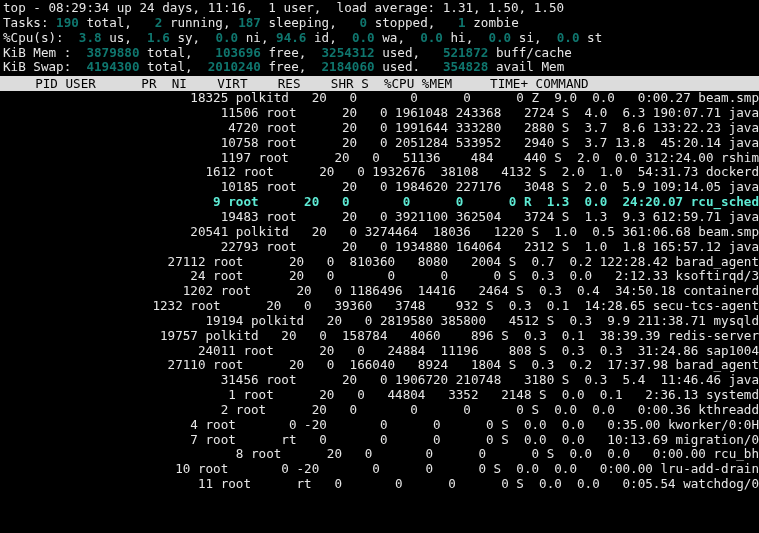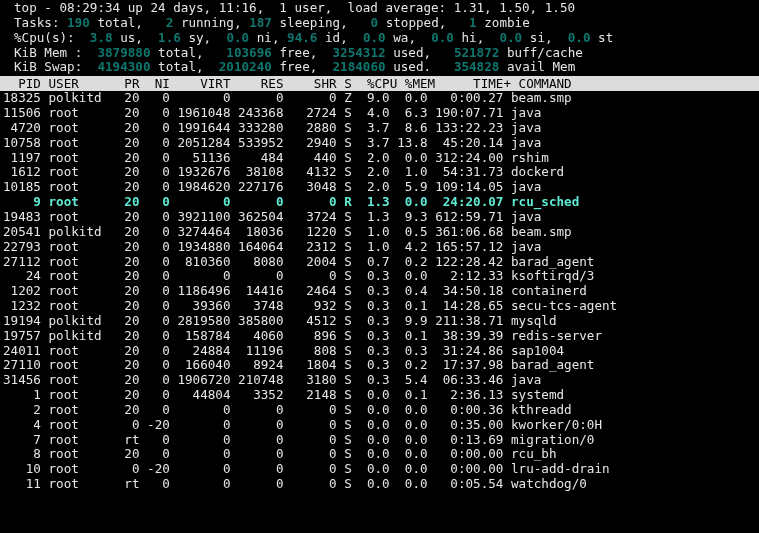--- a/index.html
+++ b/index.html
@@ -19,51 +19,52 @@
   }
   #terminal {
     width: 759px;
     height: 533px;
     position: relative;
     background: #000000;
     padding: 0;
     box-sizing: border-box;
   }
   .summary {
-    padding: 1px 0 0 14px;
+    padding: 1px 0 0 3px;
   }
   .line {
     white-space: pre;
     height: 14.85px;
     overflow: hidden;
   }
   .b { font-weight: bold; color: #0f766e; }
   .n { font-weight: normal; }
 
   .colhdr {
     white-space: pre;
     background: #dcdcdc;
     color: #000000;
     font-weight: normal;
     height: 15px;
     line-height: 15px;
-    padding-left: 3px;
+    padding-left: 20px;
     margin-top: 1px;
     width: 759px;
     box-sizing: border-box;
     overflow: hidden;
   }
   .proclist {
     padding-left: 3px;
   }
   .procrow {
     white-space: pre;
     height: 14.85px;
     overflow: hidden;
     color: #e6e6e6;
+    text-align: right;
   }
   .procrow.bold {
     font-weight: bold;
     color: #5eead4;
   }
 </style>
 </head>
 <body>
 
 <div id="terminal">
@@ -88,32 +89,32 @@
       <div class="procrow">18325 polkitd   20   0       0      0      0 Z  9.0  0.0   0:00.27 beam.smp</div>
       <div class="procrow">11506 root      20   0 1961048 243368   2724 S  4.0  6.3 190:07.71 java</div>
       <div class="procrow"> 4720 root      20   0 1991644 333280   2880 S  3.7  8.6 133:22.23 java</div>
       <div class="procrow">10758 root      20   0 2051284 533952   2940 S  3.7 13.8  45:20.14 java</div>
       <div class="procrow"> 1197 root      20   0   51136    484    440 S  2.0  0.0 312:24.00 rshim</div>
       <div class="procrow"> 1612 root      20   0 1932676  38108   4132 S  2.0  1.0  54:31.73 dockerd</div>
       <div class="procrow">10185 root      20   0 1984620 227176   3048 S  2.0  5.9 109:14.05 java</div>
       <div class="procrow bold">    9 root      20   0       0      0      0 R  1.3  0.0  24:20.07 rcu_sched</div>
       <div class="procrow">19483 root      20   0 3921100 362504   3724 S  1.3  9.3 612:59.71 java</div>
       <div class="procrow">20541 polkitd   20   0 3274464  18036   1220 S  1.0  0.5 361:06.68 beam.smp</div>
-      <div class="procrow">22793 root      20   0 1934880 164064   2312 S  1.0  4.2 165:57.12 java</div>
+      <div class="procrow">22793 root      20   0 1934880 164064   2312 S  1.0  1.8 165:57.12 java</div>
       <div class="procrow">27112 root      20   0  810360   8080   2004 S  0.7  0.2 122:28.42 barad_agent</div>
       <div class="procrow">   24 root      20   0       0      0      0 S  0.3  0.0   2:12.33 ksoftirqd/3</div>
       <div class="procrow"> 1202 root      20   0 1186496  14416   2464 S  0.3  0.4  34:50.18 containerd</div>
       <div class="procrow"> 1232 root      20   0   39360   3748    932 S  0.3  0.1  14:28.65 secu-tcs-agent</div>
       <div class="procrow">19194 polkitd   20   0 2819580 385800   4512 S  0.3  9.9 211:38.71 mysqld</div>
       <div class="procrow">19757 polkitd   20   0  158784   4060    896 S  0.3  0.1  38:39.39 redis-server</div>
       <div class="procrow">24011 root      20   0   24884  11196    808 S  0.3  0.3  31:24.86 sap1004</div>
       <div class="procrow">27110 root      20   0  166040   8924   1804 S  0.3  0.2  17:37.98 barad_agent</div>
-      <div class="procrow">31456 root      20   0 1906720 210748   3180 S  0.3  5.4  06:33.46 java</div>
+      <div class="procrow">31456 root      20   0 1906720 210748   3180 S  0.3  5.4  11:46.46 java</div>
       <div class="procrow">    1 root      20   0   44804   3352   2148 S  0.0  0.1   2:36.13 systemd</div>
       <div class="procrow">    2 root      20   0       0      0      0 S  0.0  0.0   0:00.36 kthreadd</div>
       <div class="procrow">    4 root       0 -20       0      0      0 S  0.0  0.0   0:35.00 kworker/0:0H</div>
-      <div class="procrow">    7 root      rt   0       0      0      0 S  0.0  0.0   0:13.69 migration/0</div>
+      <div class="procrow">    7 root      rt   0       0      0      0 S  0.0  0.0   10:13.69 migration/0</div>
       <div class="procrow">    8 root      20   0       0      0      0 S  0.0  0.0   0:00.00 rcu_bh</div>
       <div class="procrow">   10 root       0 -20       0      0      0 S  0.0  0.0   0:00.00 lru-add-drain</div>
       <div class="procrow">   11 root      rt   0       0      0      0 S  0.0  0.0   0:05.54 watchdog/0</div>
     </div>
 
 </div>
 
 </body></html>

